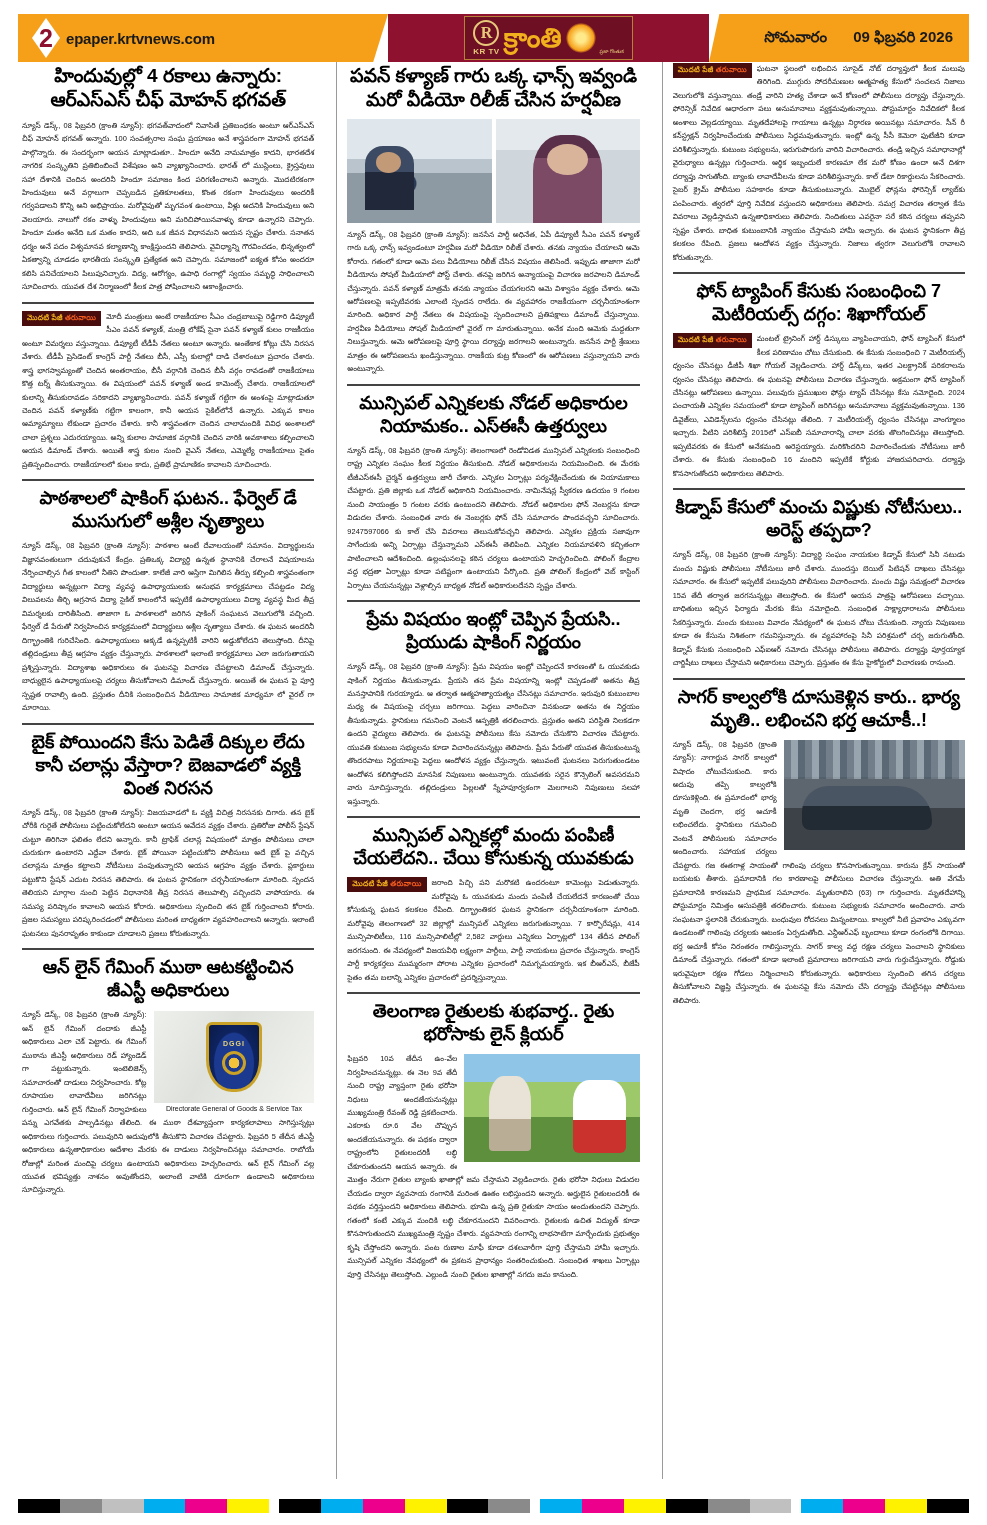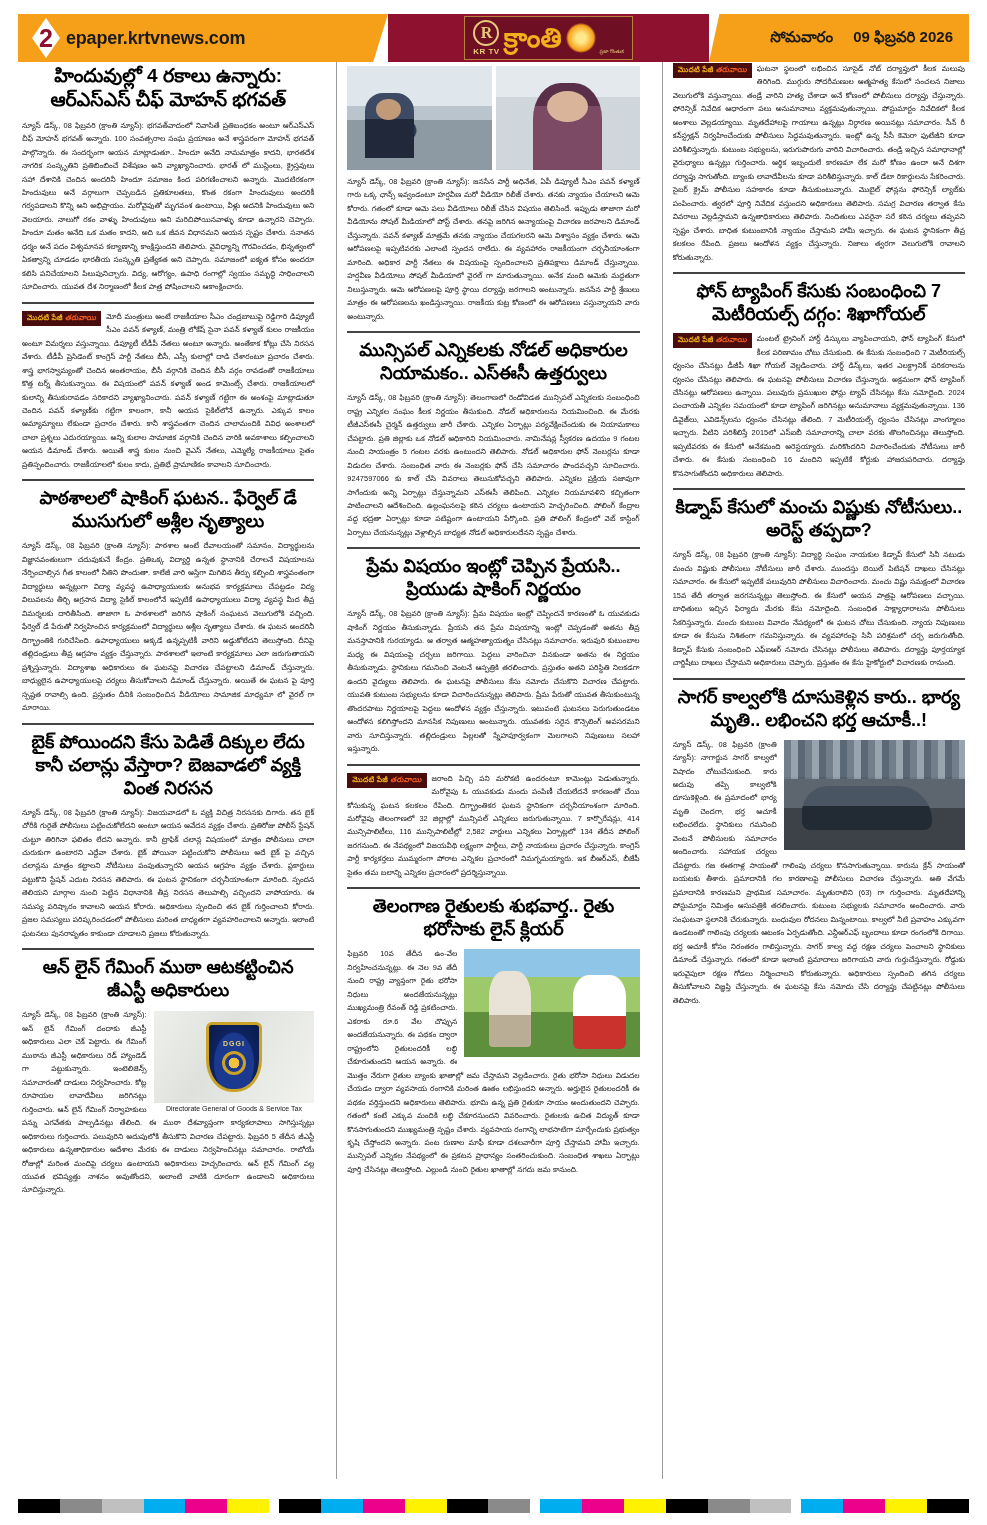--- a/index.html
+++ b/index.html
@@ -35,21 +35,21 @@
     background: #ffffff;
     display:flex; align-items:center; justify-content:center;
     color: #8E1230;
     font-size: 25px;
     font-weight: bold;
     clip-path: polygon(50% 0, 100% 50%, 50% 100%, 0 50%);
     margin-right: 6px;
     flex: 0 0 28px;
   }
   .mh-site {
-    font-size: 18px;
+    font-size: 15px;
     font-weight: bold;
     color: #1a1a1a;
     letter-spacing: -0.2px;
   }
   .mh-mid {
     flex: 1 1 auto;
     background: #8E1230;
     position: relative;
     display:flex; align-items:center; justify-content:center;
   }
@@ -86,21 +86,21 @@
     border-radius:50%;
     flex: 0 0 30px;
   }
   .logo-sub { font-size:5px; color:#E8C97A; align-self:flex-end; margin-bottom:4px; }
   .mh-right {
     flex: 0 0 260px;
     background: #F6A01A;
     display:flex; align-items:center; justify-content:flex-end;
     padding-right: 16px;
     clip-path: polygon(4% 0, 100% 0, 100% 100%, 0 100%);
-    gap: 20px;
+    gap: 26px;
   }
   .mh-date {
     font-size: 15px; font-weight: bold; color:#1a1a1a;
   }
 
   
   .page {
     position: absolute;
     top: 62px; left: 18px; right: 18px; bottom: 46px;
     display: flex;
@@ -151,21 +151,21 @@
     font-size: 7.5px;
     font-weight: bold;
     padding: 2px 5px;
     margin-right: 5px;
     float: left;
     margin-top: 1px;
     margin-bottom: 1px;
     letter-spacing: 0.2px;
     white-space: nowrap;
   }
-  .contbadge .hi { color: #F25C1F; font-style: italic; }
+  .contbadge .hi { color: #F25C1F; }
 
   
   .photo {
     width: 100%;
     display:block;
     position: relative;
     overflow: hidden;
     background: #c9c9c9;
   }
   .photo.float-r { float: right; margin: 2px 0 4px 7px; }
@@ -345,20 +345,21 @@
         <div class="photo-cap">Directorate General of Goods &amp; Service Tax</div>
       </div>
       <div class="body-text">న్యూస్ డెస్క్, 08 ఫిబ్రవరి (క్రాంతి న్యూస్): ఆన్ లైన్ గేమింగ్ దందాకు జీఎస్టీ అధికారులు ఎలా చెక్ పెట్టారు. ఈ గేమింగ్ ముఠాను జీఎస్టీ అధికారులు రెడ్ హ్యాండెడ్ గా పట్టుకున్నారు. ఇంటెలిజెన్స్ సమాచారంతో దాడులు నిర్వహించారు. కోట్ల రూపాయల లావాదేవీలు జరిగినట్లు గుర్తించారు. ఆన్ లైన్ గేమింగ్ నిర్వాహకులు పన్ను ఎగవేతకు పాల్పడినట్లు తేలింది. ఈ ముఠా దేశవ్యాప్తంగా కార్యకలాపాలు సాగిస్తున్నట్లు అధికారులు గుర్తించారు. పలువురిని అదుపులోకి తీసుకొని విచారణ చేపట్టారు. ఫిబ్రవరి 5 తేదీన జీఎస్టీ అధికారులు ఉన్నతాధికారుల ఆదేశాల మేరకు ఈ దాడులు నిర్వహించినట్లు సమాచారం. రాబోయే రోజుల్లో మరింత మందిపై చర్యలు ఉంటాయని అధికారులు హెచ్చరించారు. ఆన్ లైన్ గేమింగ్ వల్ల యువత భవిష్యత్తు నాశనం అవుతోందని, అలాంటి వాటికి దూరంగా ఉండాలని అధికారులు సూచిస్తున్నారు.</div>
     </div>
 
   </div>
 
   <div class="col">
 
     <div class="article clearfix">
+      <div class="hl hl-lead">పవన్ కళ్యాణ్ గారు ఒక్క ఛాన్స్ ఇవ్వండి మరో వీడియో రిలీజ్ చేసిన హర్షవీణ</div>
       <div style="display:flex;gap:4px;margin:4px 0 5px 0;">
         <div class="photo ph-office" style="height:104px;flex:1 1 0;"></div>
         <div class="photo ph-woman" style="height:104px;flex:1 1 0;"></div>
       </div>
       <div class="body-text">న్యూస్ డెస్క్, 08 ఫిబ్రవరి (క్రాంతి న్యూస్): జనసేన పార్టీ అధినేత, ఏపీ డిప్యూటీ సీఎం పవన్ కళ్యాణ్ గారు ఒక్క ఛాన్స్ ఇవ్వండంటూ హర్షవీణ మరో వీడియో రిలీజ్ చేశారు. తనకు న్యాయం చేయాలని ఆమె కోరారు. గతంలో కూడా ఆమె పలు వీడియోలు రిలీజ్ చేసిన విషయం తెలిసిందే. ఇప్పుడు తాజాగా మరో వీడియోను సోషల్ మీడియాలో పోస్ట్ చేశారు. తనపై జరిగిన అన్యాయంపై విచారణ జరపాలని డిమాండ్ చేస్తున్నారు. పవన్ కళ్యాణ్ మాత్రమే తనకు న్యాయం చేయగలరని ఆమె విశ్వాసం వ్యక్తం చేశారు. ఆమె ఆరోపణలపై ఇప్పటివరకు ఎలాంటి స్పందన రాలేదు. ఈ వ్యవహారం రాజకీయంగా చర్చనీయాంశంగా మారింది. అధికార పార్టీ నేతలు ఈ విషయంపై స్పందించాలని ప్రతిపక్షాలు డిమాండ్ చేస్తున్నాయి. హర్షవీణ వీడియోలు సోషల్ మీడియాలో వైరల్ గా మారుతున్నాయి. అనేక మంది ఆమెకు మద్దతుగా నిలుస్తున్నారు. ఆమె ఆరోపణలపై పూర్తి స్థాయి దర్యాప్తు జరగాలని అంటున్నారు. జనసేన పార్టీ శ్రేణులు మాత్రం ఈ ఆరోపణలను ఖండిస్తున్నాయి. రాజకీయ కుట్ర కోణంలో ఈ ఆరోపణలు వస్తున్నాయని వారు అంటున్నారు.</div>
     </div>
     <hr class="rule-thick">
 
     <div class="article">
       <div class="hl hl-main">మున్సిపల్ ఎన్నికలకు నోడల్ అధికారుల నియామకం.. ఎస్ఈసీ ఉత్తర్వులు</div>
@@ -366,20 +367,21 @@
     </div>
     <hr class="rule-thick">
 
     <div class="article">
       <div class="hl hl-main">ప్రేమ విషయం ఇంట్లో చెప్పిన ప్రేయసి.. ప్రియుడు షాకింగ్ నిర్ణయం</div>
       <div class="body-text">న్యూస్ డెస్క్, 08 ఫిబ్రవరి (క్రాంతి న్యూస్): ప్రేమ విషయం ఇంట్లో చెప్పిందనే కారణంతో ఓ యువకుడు షాకింగ్ నిర్ణయం తీసుకున్నాడు. ప్రేయసి తన ప్రేమ విషయాన్ని ఇంట్లో చెప్పడంతో అతను తీవ్ర మనస్తాపానికి గురయ్యాడు. ఆ తర్వాత ఆత్మహత్యాయత్నం చేసినట్లు సమాచారం. ఇరువురి కుటుంబాల మధ్య ఈ విషయంపై చర్చలు జరిగాయి. పెద్దలు వారించినా వినకుండా అతను ఈ నిర్ణయం తీసుకున్నాడు. స్థానికులు గమనించి వెంటనే ఆస్పత్రికి తరలించారు. ప్రస్తుతం అతని పరిస్థితి నిలకడగా ఉందని వైద్యులు తెలిపారు. ఈ ఘటనపై పోలీసులు కేసు నమోదు చేసుకొని విచారణ చేపట్టారు. యువతి కుటుంబ సభ్యులను కూడా విచారించనున్నట్లు తెలిపారు. ప్రేమ పేరుతో యువత తీసుకుంటున్న తొందరపాటు నిర్ణయాలపై పెద్దలు ఆందోళన వ్యక్తం చేస్తున్నారు. ఇటువంటి ఘటనలు పెరుగుతుండటం ఆందోళన కలిగిస్తోందని మానసిక నిపుణులు అంటున్నారు. యువతకు సరైన కౌన్సెలింగ్ అవసరమని వారు సూచిస్తున్నారు. తల్లిదండ్రులు పిల్లలతో స్నేహపూర్వకంగా మెలగాలని నిపుణులు సలహా ఇస్తున్నారు.</div>
     </div>
     <hr class="rule-thick">
 
     <div class="article clearfix">
+      <div class="hl hl-main">మున్సిపల్ ఎన్నికల్లో మందు పంపిణీ చేయలేదని.. చేయి కోసుకున్న యువకుడు</div>
       <span class="contbadge"><span>మొదటి పేజీ</span> <span class="hi">తరువాయి</span></span>
       <div class="body-text">జరాంది పిచ్చి పని మరొకటి ఉందరంటూ కామెంట్లు పెడుతున్నారు. మరోవైపు ఓ యువకుడు మందు పంపిణీ చేయలేదనే కారణంతో చేయి కోసుకున్న ఘటన కలకలం రేపింది. దిగ్భ్రాంతికర ఘటన స్థానికంగా చర్చనీయాంశంగా మారింది. మరోవైపు తెలంగాణలో 32 జిల్లాల్లో మున్సిపల్ ఎన్నికలు జరుగుతున్నాయి. 7 కార్పొరేషన్లు, 414 మున్సిపాలిటీలు, 116 మున్సిపాలిటీల్లో 2,582 వార్డులు ఎన్నికలు ఏర్పాట్లలో 134 తేదీన పోలింగ్ జరగనుంది. ఈ నేపథ్యంలో విజయవీథి లక్ష్యంగా పార్టీలు, పార్టీ నాయకులు ప్రచారం చేస్తున్నారు. కాంగ్రెస్ పార్టీ కార్యకర్తలు ముమ్మరంగా పోరాట ఎన్నికల ప్రచారంలో నిమగ్నమయ్యారు. ఇక బీఆర్ఎస్, బీజేపీ సైతం తమ బలాన్ని ఎన్నికల ప్రచారంలో ప్రదర్శిస్తున్నాయి.</div>
     </div>
     <hr class="rule-thick">
 
     <div class="article clearfix">
       <div class="hl hl-main">తెలంగాణ రైతులకు శుభవార్త.. రైతు భరోసాకు లైన్ క్లియర్</div>
       <div class="photo ph-farm float-r" style="height:108px;width:60%;"></div>
       <div class="body-text">ఫిబ్రవరి 10వ తేదీన ఉం-వేల నిర్వహించనున్నట్లు. ఈ నెల 9వ తేదీ నుంచి రాష్ట్ర వ్యాప్తంగా రైతు భరోసా నిధులు అందజేయనున్నట్లు ముఖ్యమంత్రి రేవంత్ రెడ్డి ప్రకటించారు. ఎకరాకు రూ.6 వేల చొప్పున అందజేయనున్నారు. ఈ పథకం ద్వారా రాష్ట్రంలోని రైతులందరికీ లబ్ధి చేకూరుతుందని ఆయన అన్నారు. ఈ మొత్తం నేరుగా రైతుల బ్యాంకు ఖాతాల్లో జమ చేస్తామని వెల్లడించారు. రైతు భరోసా నిధులు విడుదల చేయడం ద్వారా వ్యవసాయ రంగానికి మరింత ఊతం లభిస్తుందని అన్నారు. అర్హులైన రైతులందరికీ ఈ పథకం వర్తిస్తుందని అధికారులు తెలిపారు. భూమి ఉన్న ప్రతి రైతుకూ సాయం అందుతుందని చెప్పారు. గతంలో కంటే ఎక్కువ మందికి లబ్ధి చేకూరనుందని వివరించారు. రైతులకు ఉచిత విద్యుత్ కూడా కొనసాగుతుందని ముఖ్యమంత్రి స్పష్టం చేశారు. వ్యవసాయ రంగాన్ని లాభసాటిగా మార్చేందుకు ప్రభుత్వం కృషి చేస్తోందని అన్నారు. పంట రుణాల మాఫీ కూడా దశలవారీగా పూర్తి చేస్తామని హామీ ఇచ్చారు. మున్సిపల్ ఎన్నికల నేపథ్యంలో ఈ ప్రకటన ప్రాధాన్యం సంతరించుకుంది. సంబంధిత శాఖలు ఏర్పాట్లు పూర్తి చేసినట్లు తెలుస్తోంది. ఎల్లుండి నుంచి రైతుల ఖాతాల్లో నగదు జమ కానుంది.</div>
     </div>

